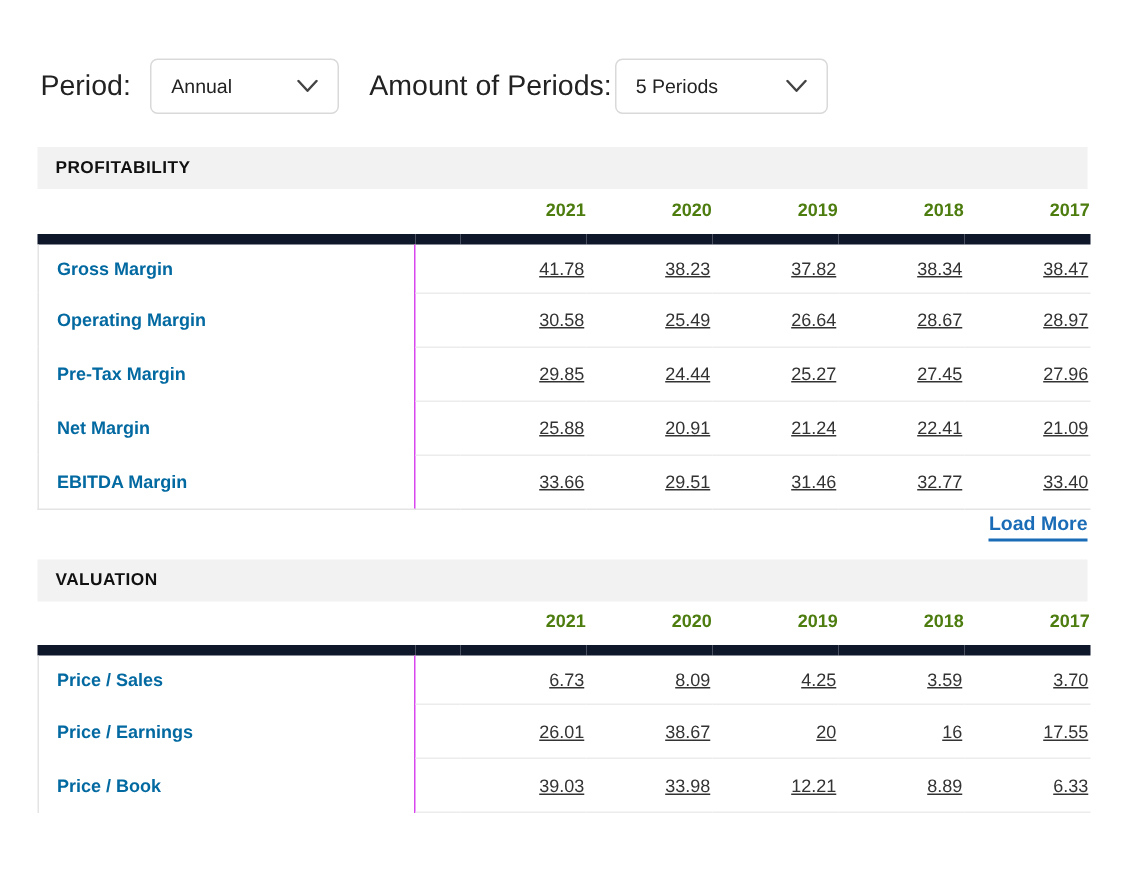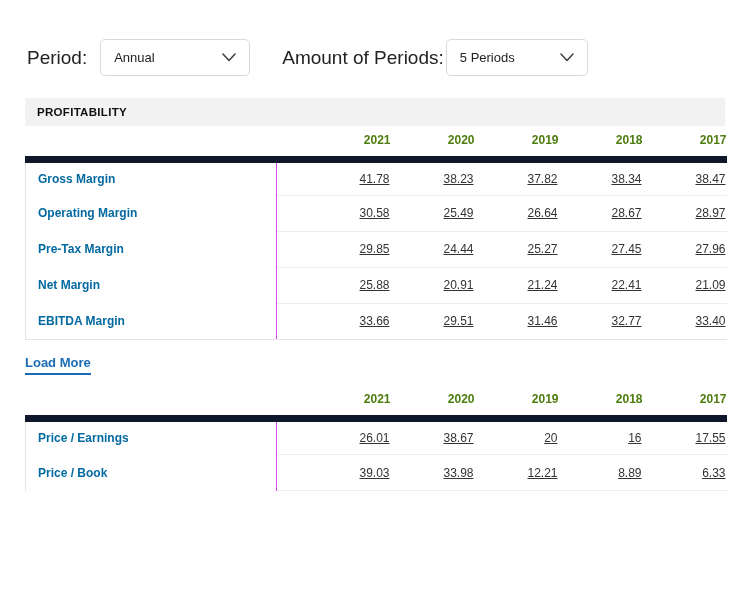--- a/index.html
+++ b/index.html
@@ -49,23 +49,23 @@
     border-radius: 5px;
     background: #fff;
     display: flex;
     align-items: center;
     justify-content: space-between;
     padding: 0 13px;
     box-sizing: border-box;
     cursor: pointer;
   }
   .select .sel-value { font-size: 13px; color: #222; }
-  .select-period { width: 150px; margin-left: 13px; }
+  .select-period { width: 126px; margin-left: 13px; }
   .select-amount { width: 142px; margin-left: 2px; }
-  .ctl-label.amount { margin-left: 32px; }
+  .ctl-label.amount { margin-left: 20px; }
   .chev { flex: 0 0 auto; margin-left: 8px; }
   
   .content { margin: 0 25px; }
   .section-bar {
     height: 28px;
     background: #f2f2f2;
     display: flex;
     align-items: center;
     padding-left: 12px;
     box-sizing: border-box;
@@ -117,22 +117,22 @@
   .ratio-table td.value-cell {
     text-align: right;
     color: #333;
     padding-right: 1px;
   }
   .ratio-table.closed tbody tr:last-child td {
     border-bottom: 1px solid #e4e4e4;
   }
   
   .load-more-wrap {
-    margin-top: 13px;
     height: 20px;
+    text-align: right;
   }
   .load-more {
     display: inline-block;
     font-size: 13px;
     font-weight: bold;
     color: #1b6cb7;
     text-decoration: none;
     padding-bottom: 3px;
     border-bottom: 2px solid #1b6cb7;
     cursor: pointer;
@@ -234,20 +234,23 @@
               <td class="value-cell">33.40</td>
             </tr>
           </tbody>
     </table>
     <div class="load-more-wrap">
       <a class="load-more">Load More</a>
     </div>
   </section>
 
   <section class="sec-valuation">
+    <div class="section-bar">
+      <span class="section-title">VALUATION</span>
+    </div>
     <table class="ratio-table">
       <colgroup>
         <col style="width:251px">
             <col style="width:30px">
         <col style="width:84px">
             <col style="width:84px">
             <col style="width:84px">
             <col style="width:84px">
             <col style="width:84px">
       </colgroup>
@@ -257,20 +260,29 @@
           <th class="head-spacer"></th>
         <th>2021</th>
               <th>2020</th>
               <th>2019</th>
               <th>2018</th>
               <th>2017</th>
             </tr>
       </thead>
       <tbody>
             <tr>
+              <td class="label-cell">Price / Sales</td>
+              <td class="spacer-cell"></td>
+              <td class="value-cell">6.73</td>
+              <td class="value-cell">8.09</td>
+              <td class="value-cell">4.25</td>
+              <td class="value-cell">3.59</td>
+              <td class="value-cell">3.70</td>
+            </tr>
+            <tr>
               <td class="label-cell">Price / Earnings</td>
               <td class="spacer-cell"></td>
               <td class="value-cell">26.01</td>
               <td class="value-cell">38.67</td>
               <td class="value-cell">20</td>
               <td class="value-cell">16</td>
               <td class="value-cell">17.55</td>
             </tr>
             <tr>
               <td class="label-cell">Price / Book</td>

